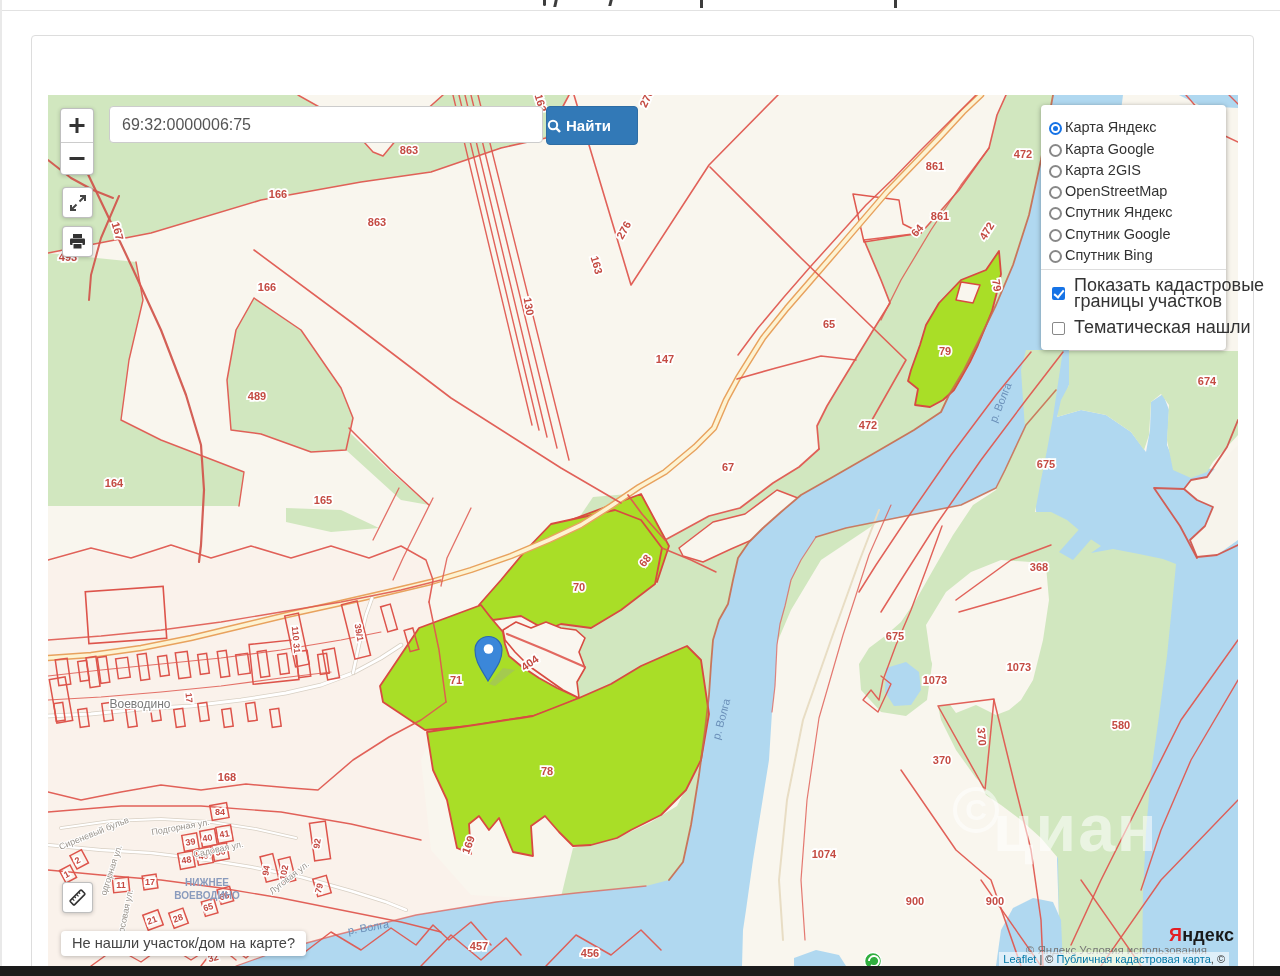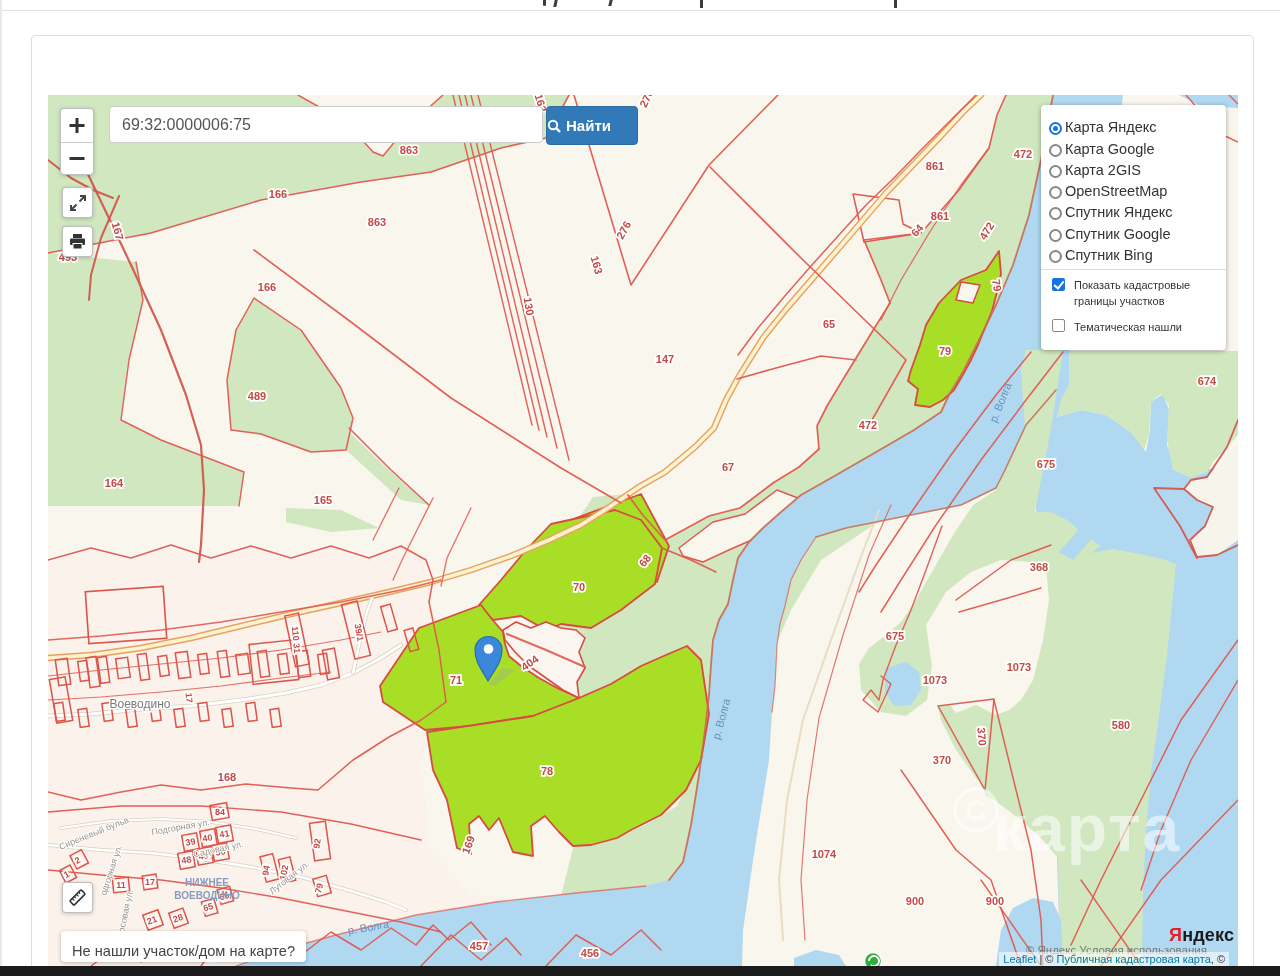--- a/index.html
+++ b/index.html
@@ -31,27 +31,27 @@
   .searchbtn{position:absolute;left:498px;top:11px;width:90px;height:37px;background:#3279b7;
      border:1px solid #2e6da4;border-radius:4px;color:#fff;font-size:15px;
      display:flex;align-items:center;justify-content:flex-start;gap:5px;}
   .layers{position:absolute;left:993px;top:10px;width:185px;height:245px;background:#fff;
      border-radius:4px;box-shadow:0 1px 5px rgba(0,0,0,0.35);padding:9px 8px;box-sizing:border-box;}
   .lrow{display:flex;align-items:flex-end;height:21.3px;font-size:14.5px;color:#333;white-space:nowrap;}
   .radio{width:13px;height:13px;border:2px solid #888;border-radius:50%;margin-right:3px;box-sizing:border-box;}
   .radio.sel{border:2px solid #1673e6;position:relative;}
   .radio.sel:after{content:"";position:absolute;left:2px;top:2px;width:5px;height:5px;border-radius:50%;background:#1673e6;}
   .lsep{border-top:1px solid #ddd;margin:6px 0 7px -8px;width:185px;}
-  .crow{display:flex;font-size:11px;color:#333;line-height:16px;white-space:nowrap;}
+  .crow{display:flex;font-size:18px;color:#333;line-height:16px;white-space:nowrap;align-items:center;}
   .cbox{flex:0 0 13px;width:13px;height:13px;border-radius:2px;margin:1px 9px 0 3px;}
   .cbox.on{background:#1673e6;position:relative;}
   .cbox.on:after{content:"";position:absolute;left:4px;top:1px;width:4px;height:8px;
      border:solid #fff;border-width:0 2px 2px 0;transform:rotate(40deg);}
   .cbox.off{border:1.5px solid #888;box-sizing:border-box;background:#fff;}
-  .notfound{position:absolute;left:13px;top:836px;height:15px;background:#fff;padding:8px 11px;
+  .notfound{position:absolute;left:13px;top:836px;height:25px;background:#fff;padding:0 11px;
      border-radius:4px;box-shadow:0 1px 4px rgba(0,0,0,0.25);font-size:14.6px;color:#444;
      line-height:25px;white-space:nowrap;}
   .attrib{position:absolute;right:8px;top:857px;font-size:11px;color:#333;
      background:rgba(255,255,255,0.6);padding:1px 4px;white-space:nowrap;}
   .attrib a{color:#0078A8;text-decoration:none;}
   .yandexlogo{position:absolute;left:1121px;top:830px;font-size:18px;font-weight:bold;color:#191919;letter-spacing:0.2px;}
   .yandexlogo .ya{color:#e31e24;}
   .wmc{position:absolute;left:905px;top:692px;width:38px;height:38px;border:4px solid rgba(255,255,255,0.55);
      border-radius:50%;color:rgba(255,255,255,0.55);font-size:30px;font-weight:bold;text-align:center;line-height:38px;}
   .wm1{position:absolute;left:945px;top:695px;font-size:66px;font-weight:bold;white-space:nowrap;
@@ -370,20 +370,20 @@
           <span class="cbox on"></span>
           <span>Показать кадастровые<br>границы участков</span>
         </div>
       <div style="height:9px"></div>
       <div class="crow">
           <span class="cbox off"></span>
           <span style="line-height:19px">Тематическая нашли</span>
         </div>
     </div>
     <div class="wmc">C</div>
-    <div class="wm1">карта</div>
+    <div class="wm1">циан</div>
     <div class="yandexlogo"><span class="ya">Я</span>ндекс</div>
     <div class="uslov">© Яндекс Условия использования</div>
     <div class="attrib"><a>Leaflet</a> | © <a>Публичная кадастровая карта</a>, ©</div>
     <div class="notfound">Не нашли участок/дом на карте?</div>
   </div>
 </div>
 <div class="footerblack"></div>
 
 </body></html>

